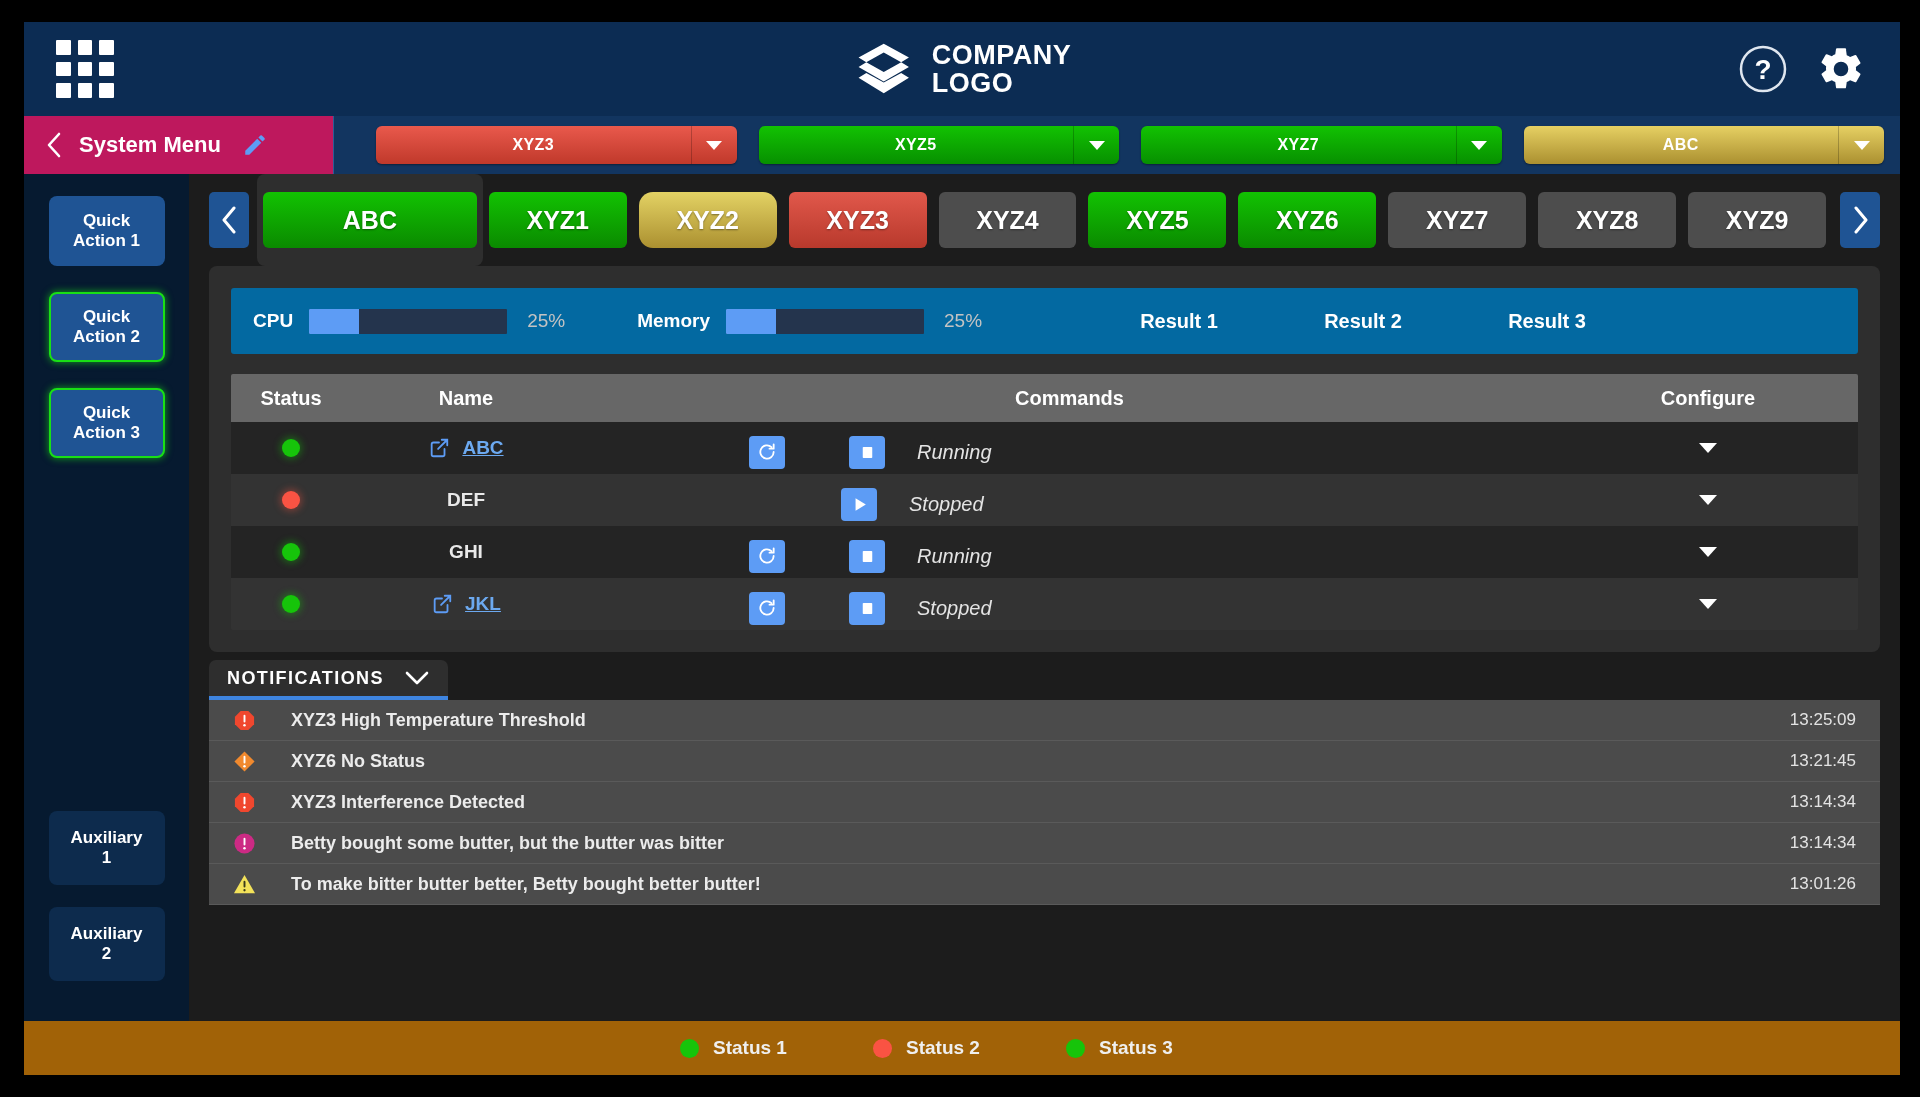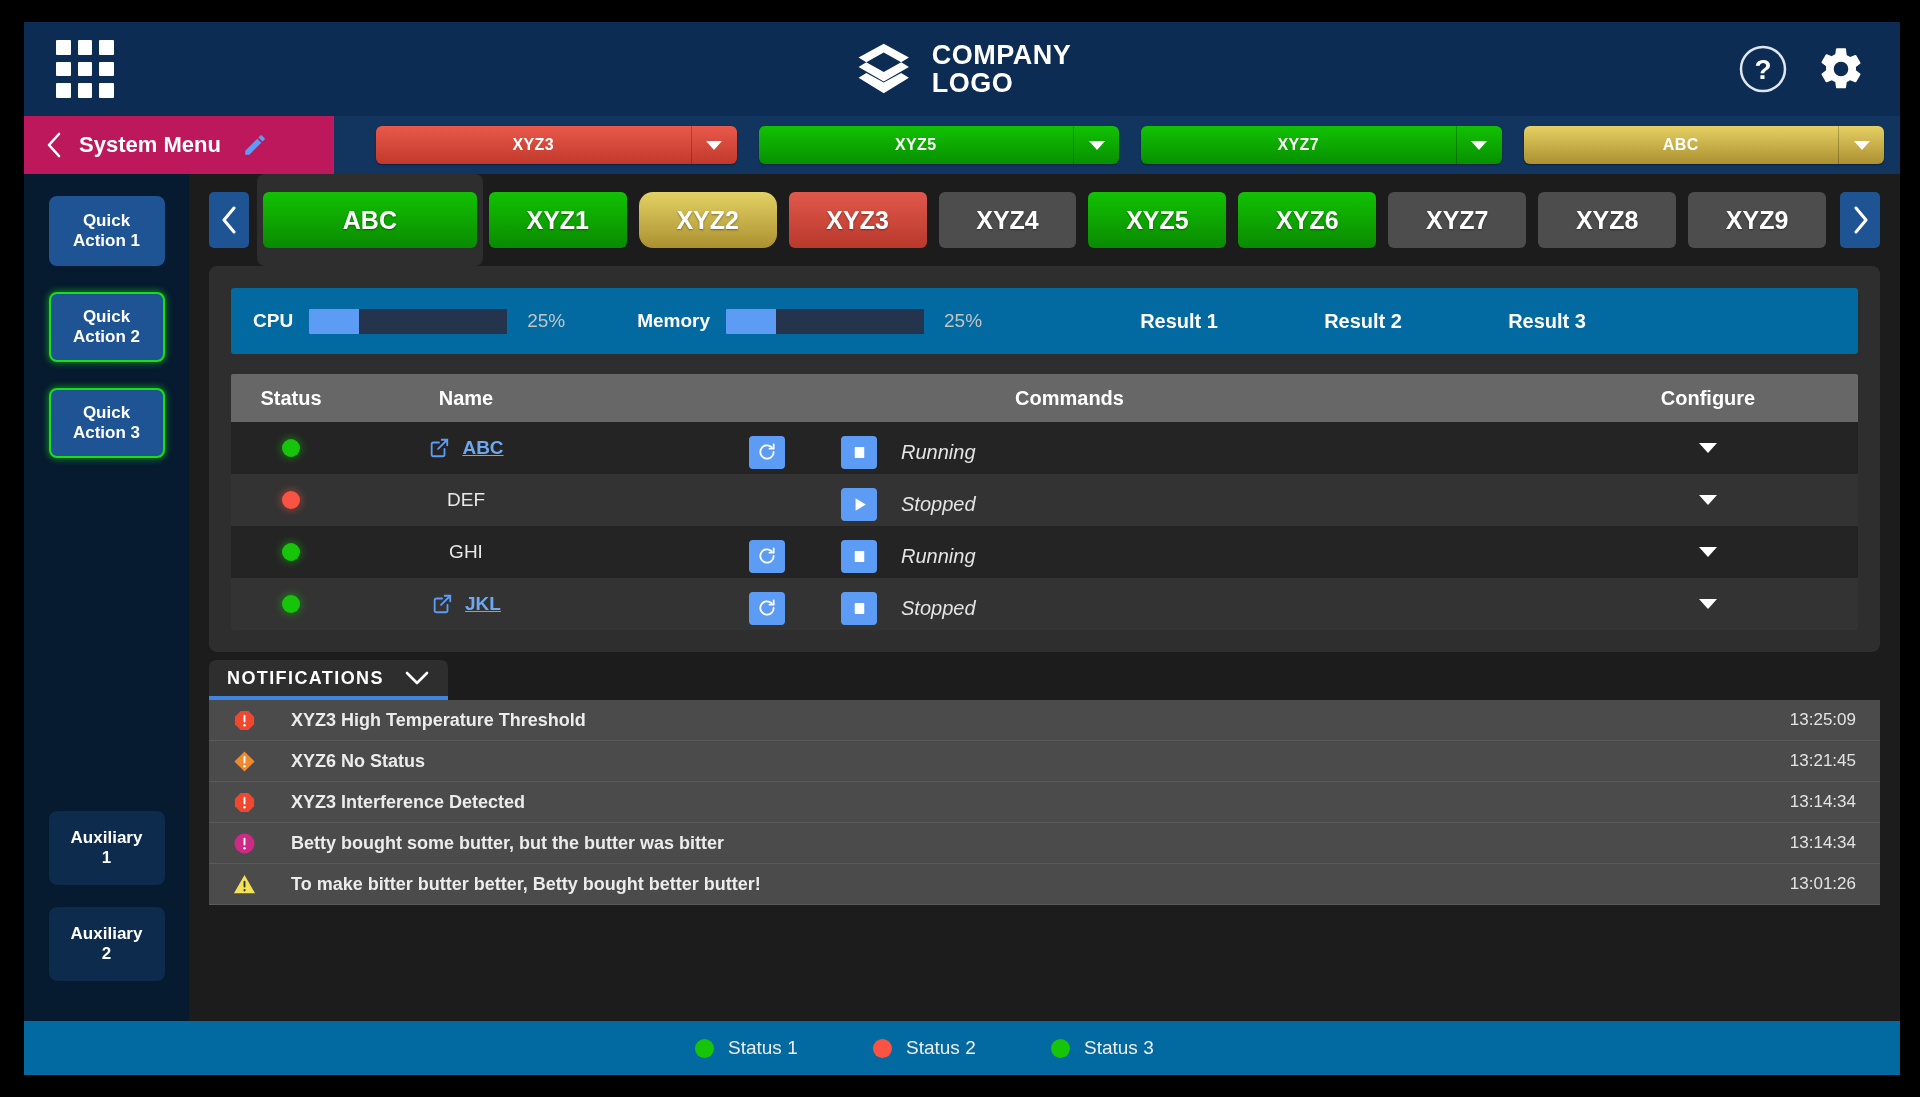--- a/index.html
+++ b/index.html
@@ -155,24 +155,24 @@
   .c-cmd    { flex: 1; text-align: center; }
   .c-conf   { width: 300px; flex: 0 0 300px; text-align: center; }
   .trow { display: flex; align-items: center; height: 52px; }
   .trow.odd  { background: #242424; }
   .trow.even { background: #333333; }
   .dot { width: 18px; height: 18px; border-radius: 50%; display: inline-block; }
   .dot.green { background: #16c40a; box-shadow: 0 0 7px 2px rgba(22,196,10,.38); }
   .dot.red   { background: #fa5343; box-shadow: 0 0 7px 2px rgba(250,83,67,.38); }
   .cellflex { display: flex; align-items: center; justify-content: center; }
   .namecell { display: flex; align-items: center; justify-content: center; gap: 12px; }
-  .namecell .txt { color: #e9e9e9; font-weight: normal; font-size: 19px; }
+  .namecell .txt { color: #e9e9e9; font-weight: bold; font-size: 19px; }
   .namecell a.lnk { color: #6ca9f0; font-weight: bold; font-size: 19px; text-decoration: underline; cursor: pointer; }
   .cmdcell { flex: 1; display: flex; align-items: center; padding-left: 0; }
-  .cmd-inner { display: flex; align-items: center; gap: 0; margin-left: 168px; margin-top: 8px; }
+  .cmd-inner { display: flex; align-items: center; gap: 8px; margin-left: 168px; margin-top: 8px; }
   .cbtn {
     width: 36px; height: 33px; background: #5d9cf5; border-radius: 4px;
     display: flex; align-items: center; justify-content: center; cursor: pointer;
   }
   .cbtn + .cbtn { margin-left: 56px; }
   .statetxt { color: #e4e4e4; font-style: italic; font-size: 20px; margin-left: 24px; white-space: nowrap; }
   .confcell { width: 300px; flex: 0 0 300px; display: flex; align-items: center; justify-content: center; }
   .conf-tri { width: 0; height: 0; border-left: 9px solid transparent; border-right: 9px solid transparent; border-top: 10px solid #fff; cursor: pointer; }
 
   
@@ -185,22 +185,22 @@
   }
   .notif-tab span.lbl { color: #fff; font-weight: bold; font-size: 18px; letter-spacing: 1.4px; }
   .notif-body { background: #4b4b4b; flex: 1; display: flex; flex-direction: column; overflow: hidden; }
   .nrow { height: 41px; display: flex; align-items: center; padding: 0 24px 0 16px; border-bottom: 1px solid #5a5a5a; gap: 28px; }
   .nrow .ic { width: 38px; display: flex; align-items: center; justify-content: center; flex: 0 0 38px; }
   .nrow .msg { flex: 1; color: #ececec; font-weight: bold; font-size: 18px; }
   .nrow .ts { color: #e3e3e3; font-size: 17px; }
 
   
   .footer {
-    height: 54px; flex: 0 0 54px; background: #0369a1;
-    display: flex; align-items: center; justify-content: center; gap: 0;
+    height: 54px; flex: 0 0 54px; background: #a16207;
+    display: flex; align-items: center; justify-content: center; gap: 15px; font-weight: bold;
   }
   .fstat { display: flex; align-items: center; gap: 14px; width: 178px; }
   .fstat .fdot { width: 19px; height: 19px; border-radius: 50%; }
   .fstat .flbl { color: #efefef; font-size: 19px; }
 </style>
 </head>
 <body>
 
 <div class="screen">
 

